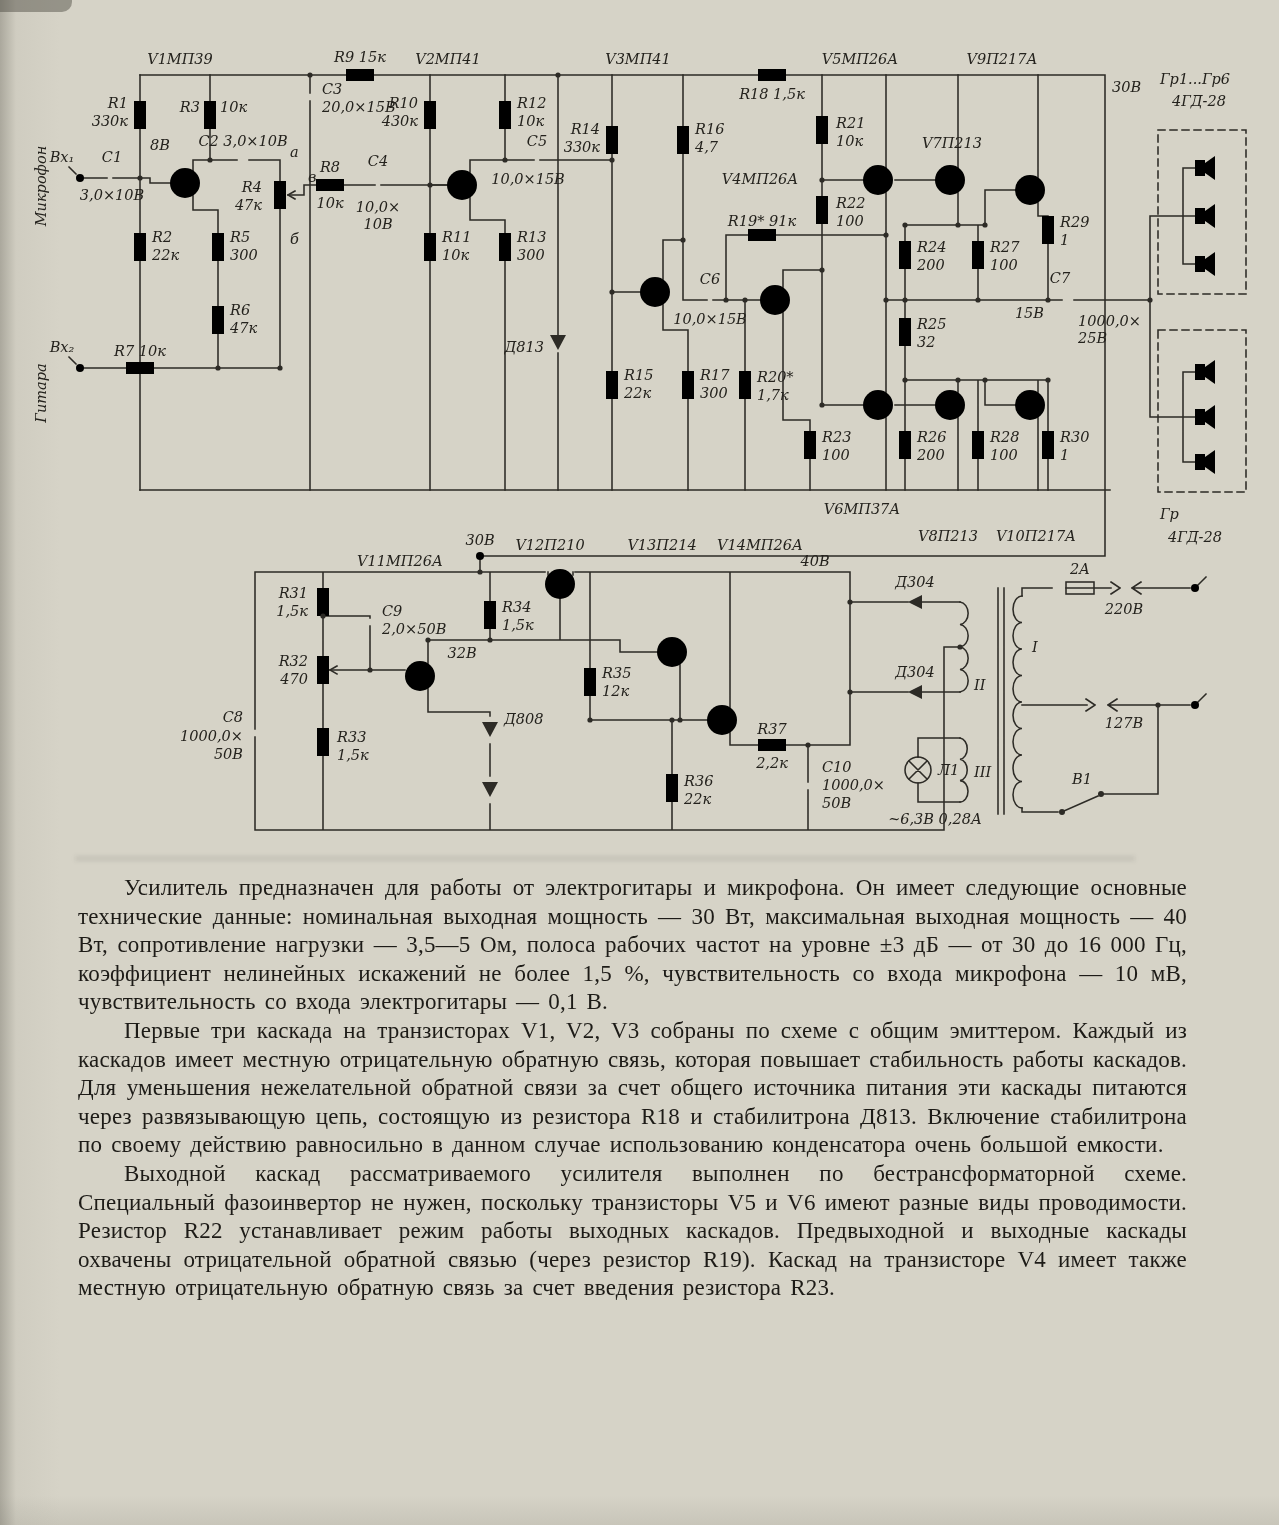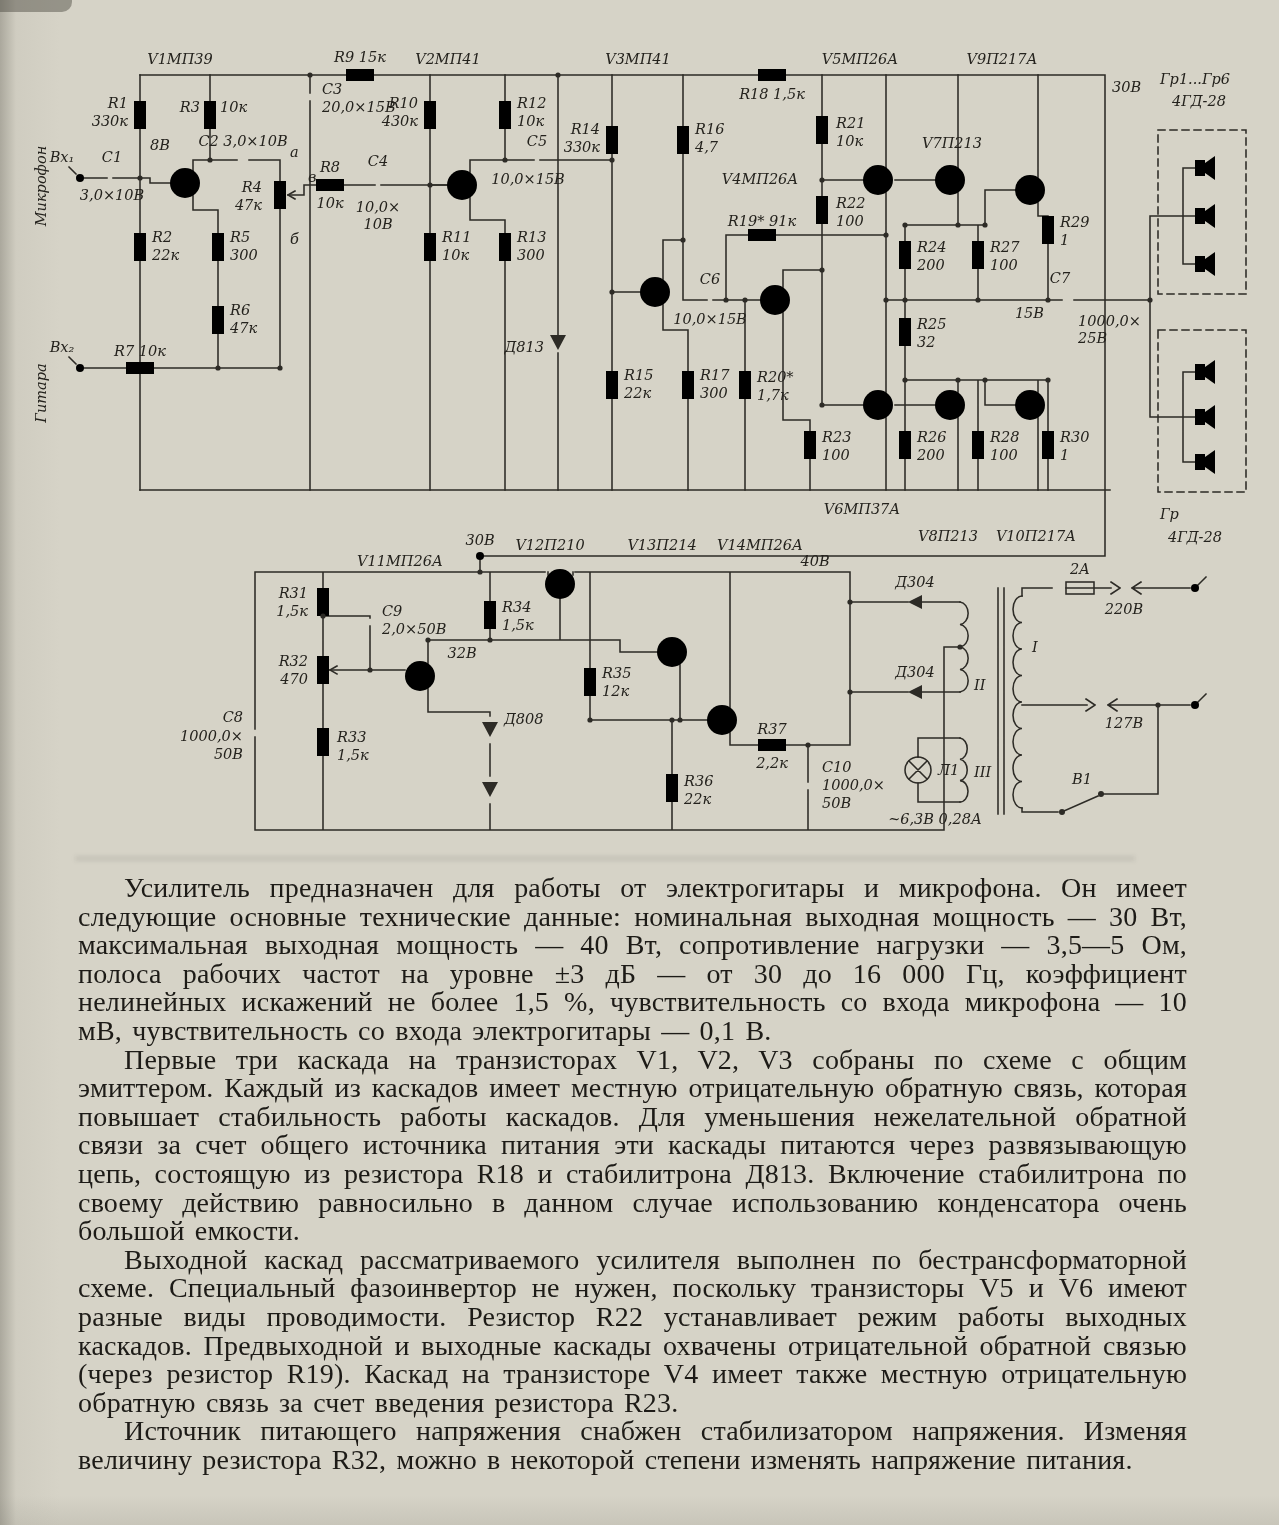--- a/index.html
+++ b/index.html
@@ -12,21 +12,21 @@
     font-family:"Liberation Serif", serif;
   }
   .sch{display:block}
   .w path,.w line,.w rect,.w circle{stroke:#2d2b26;stroke-width:1.55;fill:none;stroke-linecap:square}
   .w .dash{stroke-dasharray:7 5}
   .j circle{fill:#2d2b26;stroke:none}
   text{font:italic 14.5px "DejaVu Serif", serif;fill:#24221d;stroke:none;white-space:pre}
   .lm{text-anchor:middle}.le{text-anchor:end}
   .article{
     padding:16px 92px 0 78px;
-    font-size:28px;line-height:28.6px;text-align:justify;
+    font-size:23px;line-height:28.6px;text-align:justify;
     color:#1d1b17;word-spacing:3px;letter-spacing:.2px;
   }
   .article p{margin:0;text-indent:46px}
   .smudge{position:absolute;left:75px;top:856px;width:1060px;height:5px;background:rgba(60,58,50,.10);filter:blur(2px)}
   .corner{position:absolute;left:0;top:0;width:72px;height:12px;background:rgba(70,68,60,.45);border-radius:0 0 10px 0}
 </style>
 </head>
 <body>
 
 <div class="corner"></div>
@@ -399,14 +399,13 @@
     <text class="lm" x="1082" y="784">В1</text>
   </g>
 </svg>
 
 <div class="smudge"></div>
 
 <div class="article">
   <p>Усилитель предназначен для работы от электрогитары и микрофона. Он имеет следующие основные технические данные: номинальная выходная мощность — 30 Вт, максимальная выходная мощность — 40 Вт, сопротивление нагрузки — 3,5—5 Ом, полоса рабочих частот на уровне ±3 дБ — от 30 до 16 000 Гц, коэффициент нелинейных искажений не более 1,5 %, чувствительность со входа микрофона — 10 мВ, чувствительность со входа электрогитары — 0,1 В.</p>
   <p>Первые три каскада на транзисторах V1, V2, V3 собраны по схеме с общим эмиттером. Каждый из каскадов имеет местную отрицательную обратную связь, которая повышает стабильность работы каскадов. Для уменьшения нежелательной обратной связи за счет общего источника питания эти каскады питаются через развязывающую цепь, состоящую из резистора R18 и стабилитрона Д813. Включение стабилитрона по своему действию равносильно в данном случае использованию конденсатора очень большой емкости.</p>
   <p>Выходной каскад рассматриваемого усилителя выполнен по бестрансформаторной схеме. Специальный фазоинвертор не нужен, поскольку транзисторы V5 и V6 имеют разные виды проводимости. Резистор R22 устанавливает режим работы выходных каскадов. Предвыходной и выходные каскады охвачены отрицательной обратной связью (через резистор R19). Каскад на транзисторе V4 имеет также местную отрицательную обратную связь за счет введения резистора R23.</p>
-  <p>Источник питающего напряжения снабжен стабилизатором напряжения. Изменяя величину резистора R32, можно в некоторой степени изменять напряжение питания.</p>
 </div>
 
 </body></html>

